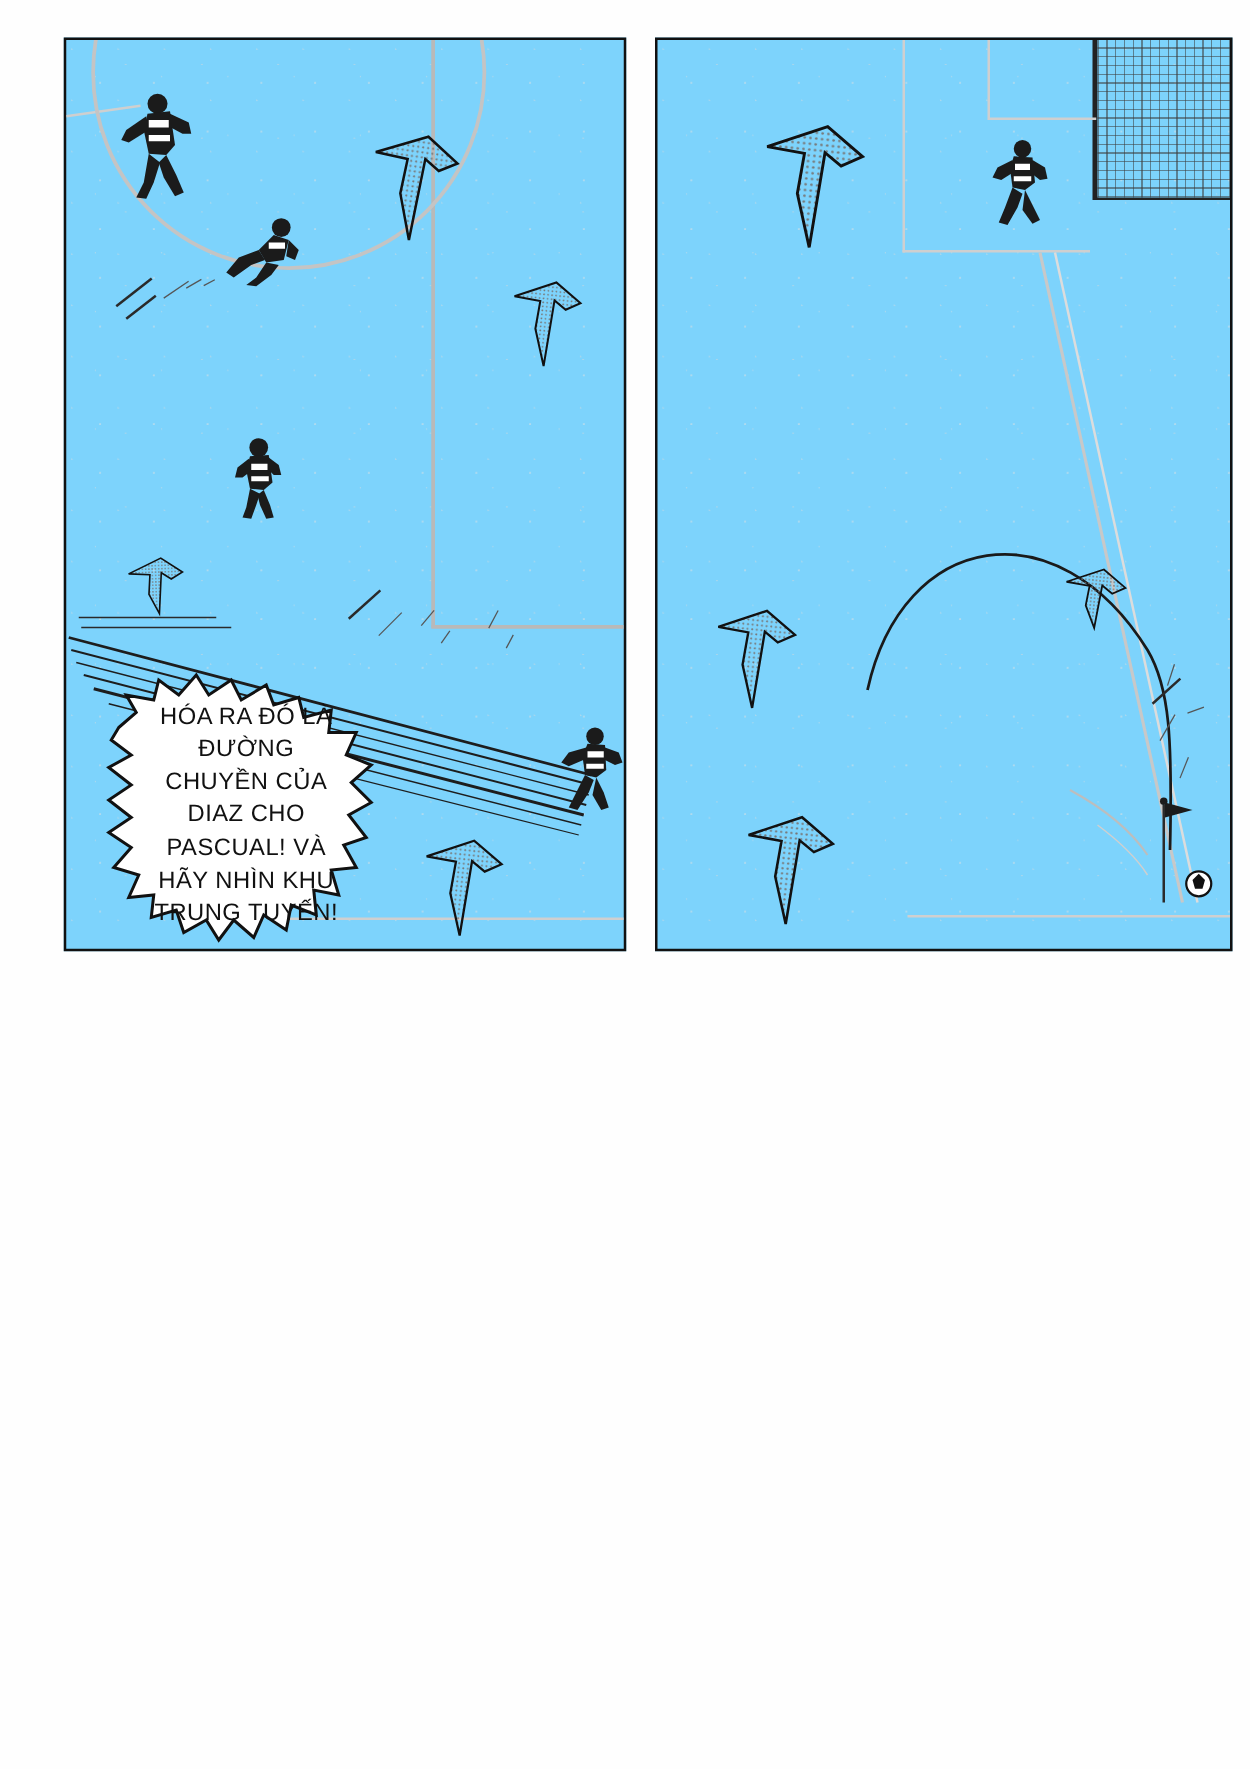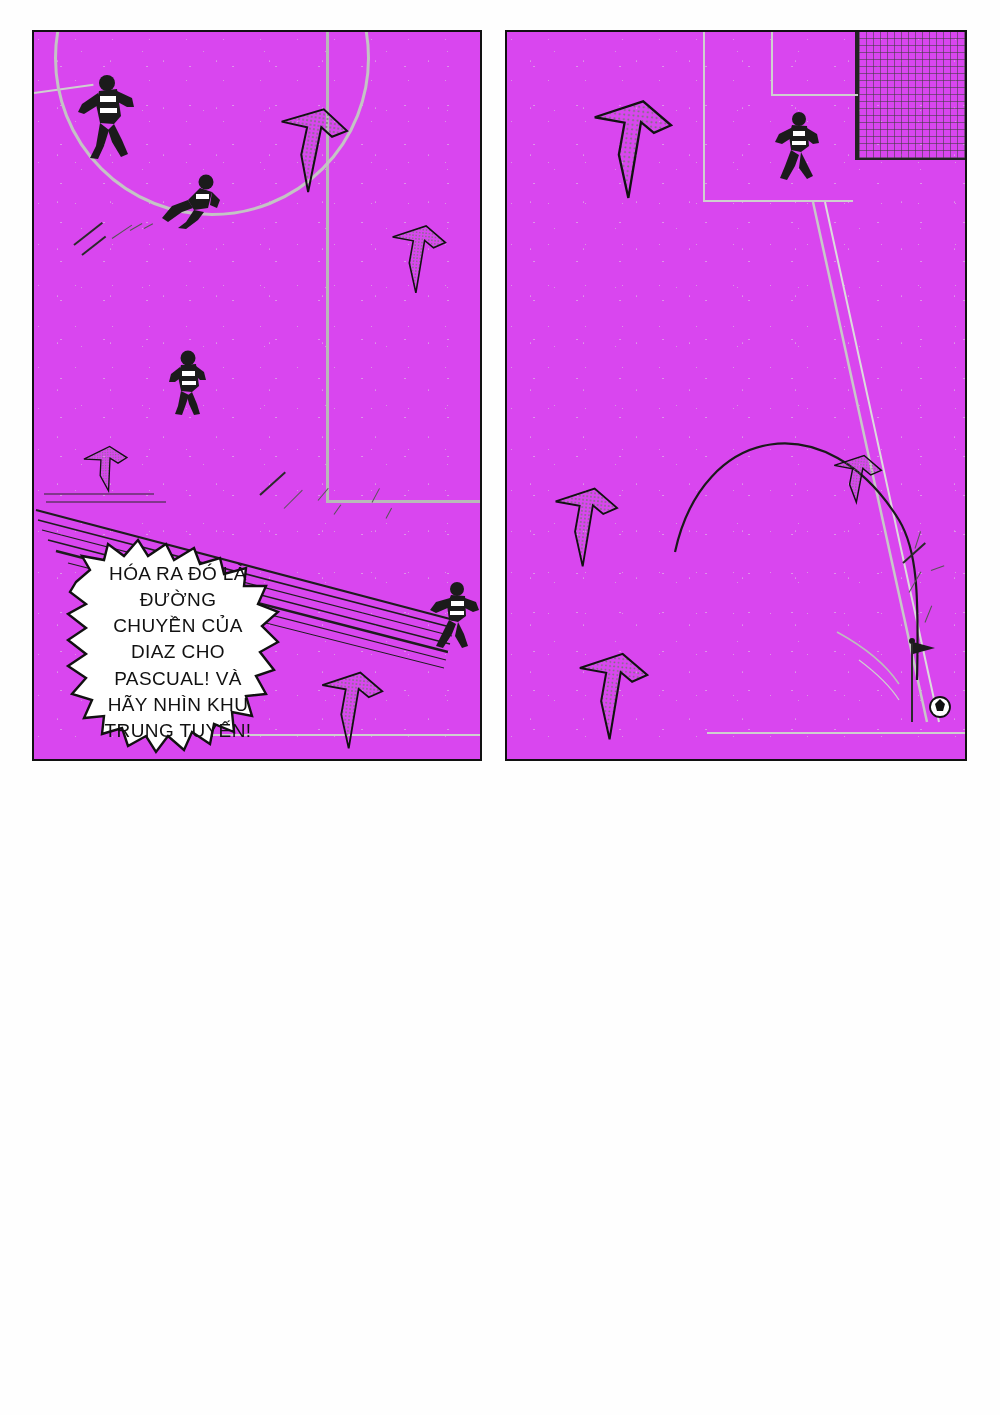--- a/index.html
+++ b/index.html
@@ -19,23 +19,24 @@
     position: absolute;
     left: 0; top: 0;
     width: 1000px;
     height: 1415px;
     background: #fefefe;
   }
 
   
   .panel {
     position: absolute;
-    background: #d946ef;
+    background: #7dd3fc;
     border: 2px solid #111;
     overflow: hidden;
+    margin-left: 19px;
   }
   #panel-left  { left: 32px;  top: 30px; width: 446px; height: 727px; }
   #panel-right { left: 505px; top: 30px; width: 458px; height: 727px; }
 
   
   .line {
     position: absolute;
     background: #b9b9b9;
   }
   .line.thin { background: #cfcfcf; }

